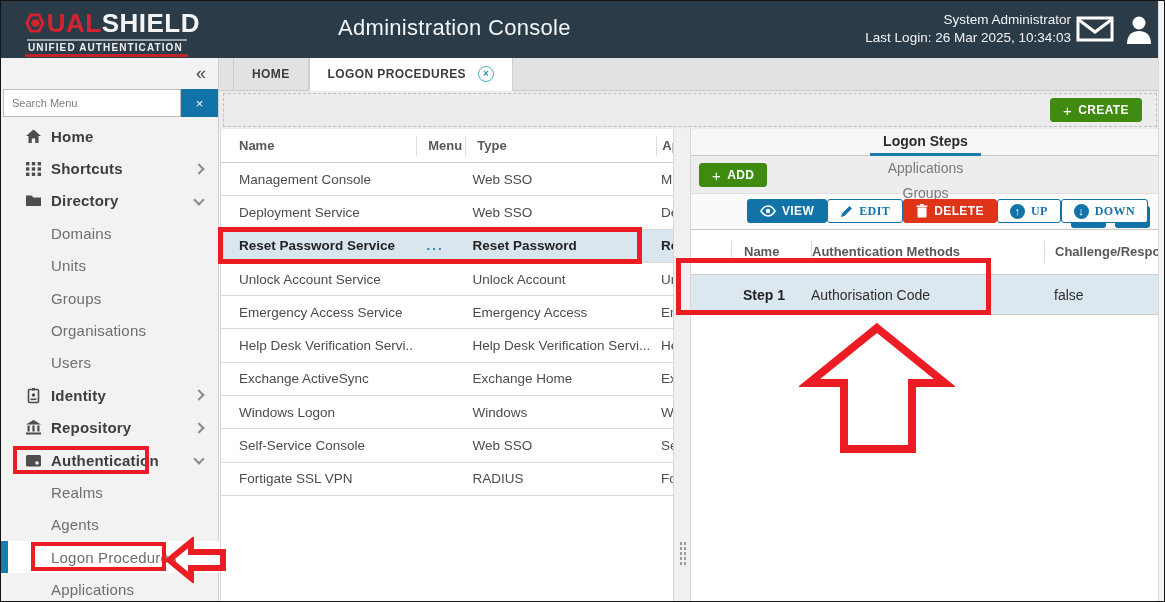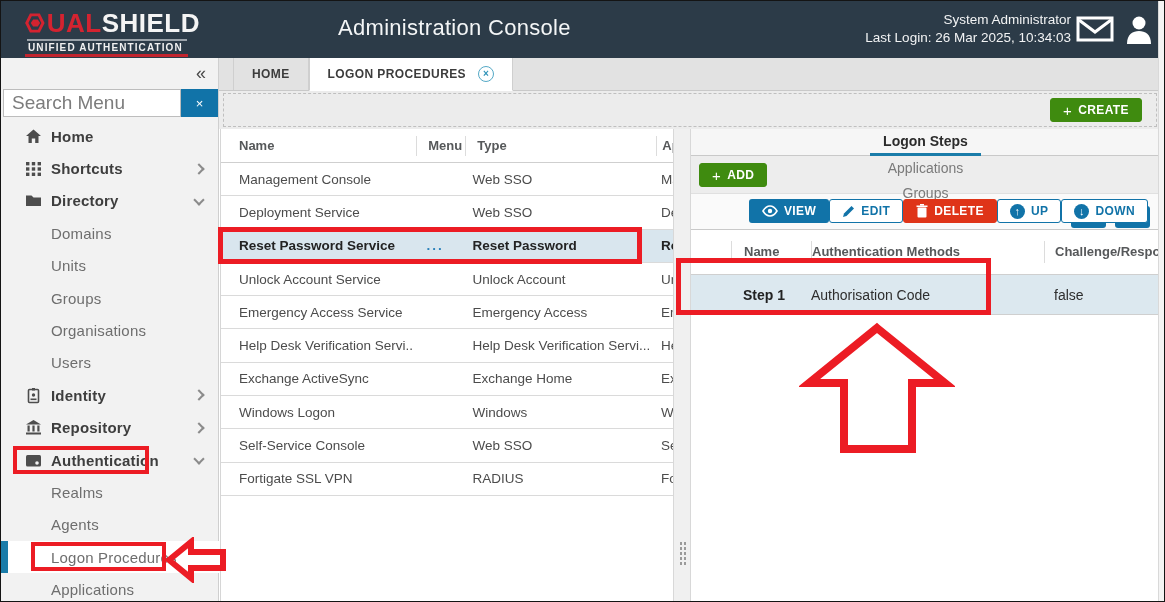--- a/index.html
+++ b/index.html
@@ -22,21 +22,21 @@
   .userbox { position:absolute; right:95px; top:10px; text-align:right; color:#f2f3f4; font-size:13.5px; line-height:18px; }
   .hdr-icons { position:absolute; right:12px; top:13px; display:flex; gap:10px; align-items:center; }
 
   
   .right-strip { position:absolute; right:0; top:0; width:6px; height:602px; background:#f4f4f4; border-left:1px solid #d9d9d9; z-index:30; }
 
   
   .sidebar { position:absolute; left:0; top:57px; width:218px; height:545px; background:#f2f2f2; border-right:1px solid #cfcfcf; }
   .collapse { position:absolute; right:12px; top:5px; font-size:18px; color:#4a4a4a; cursor:pointer; }
   .searchrow { position:absolute; left:2px; top:31px; display:flex; }
-  .searchrow input { width:178px; height:28px; border:1px solid #bdbdbd; padding:0 8px; font-size:19px; color:#555;
+  .searchrow input { width:178px; height:28px; border:1px solid #bdbdbd; padding:0 8px; font-size:11px; color:#555;
                      font-family:"Liberation Sans", sans-serif; background:#fff; }
   .searchrow input::placeholder { color:#7c7c7c; }
   .search-clear { width:37px; height:28px; background:#1173a8; color:#fff; border:none; font-size:13px; cursor:pointer; }
   .menu { position:absolute; left:0; top:62px; width:218px; }
   .mi { position:relative; height:32.4px; display:flex; align-items:center; padding-left:24px; cursor:pointer; }
   .mi .ic { width:17px; height:17px; margin-right:9px; display:inline-flex; }
   .mi .lbl { font-size:15px; color:#3e3e3e; font-weight:bold; letter-spacing:0.2px; }
   .mi.child { padding-left:50px; }
   .mi.child .lbl { color:#6e6e6e; font-weight:normal; }
   .mi.selected { background:#ffffff; box-shadow:inset 7px 0 0 0 #1a7ca9; }
@@ -87,21 +87,21 @@
   .p-tabs { height:27px; display:flex; align-items:center; border-bottom:1px solid #c9c9c9; background:#f6f6f6;flex-direction:column; }
   .p-tab { font-size:14px; color:#7a7a7a; padding:0 13px; height:27px; line-height:25px; cursor:pointer; }
   .p-tab.active { color:#2c2c2c; border-bottom:3px solid #1a7ca9; font-weight:bold; }
   .p-tab-btns { margin-left:auto; display:flex; gap:9px; padding-right:10px; }
   .sq-btn { width:35px; height:22px; background:#1173a8; border:none; border-radius:3px; color:#fff; font-size:13px; cursor:pointer;
             display:inline-flex; align-items:center; justify-content:center; font-family:"Liberation Sans", sans-serif; }
   .p-toolbar { border-bottom:1px solid #c9c9c9; background:#ededed; }
   .p-row1 { padding:7px 0 6px 8px; }
   .p-row2 { background:#fafafa; border-top:1px solid #e0e0e0; padding:5px 12px 6px 0; display:flex; justify-content:flex-end; }
   .btn-blue  { background:#1173a8; color:#fff; }
-  .btn-outline { background:#fff; color:#1173a8; border-color:#1173a8; }
+  .btn-outline { background:#fff; color:#1173a8; border-color:#1173a8;font-family:Liberation Serif, serif; }
   .btn-red   { background:#df3418; color:#fff; border-color:#df3418; }
   .circ { width:15px; height:15px; border-radius:50%; background:#1173a8; color:#fff; font-size:11px; line-height:15px; text-align:center; display:inline-block; font-weight:bold; }
   .p-thead { display:flex; height:45px; align-items:center; border-bottom:1px solid #cfcfcf; }
   .p-thead .hc { font-size:13px; color:#56585a; font-weight:bold; border-left:1px solid #dcdcdc; height:22px; line-height:22px; }
   .p-thead .hc:first-child { border-left:none; }
   .pc0 { width:40px; } .pc1 { width:80px; padding-left:12px; } .pc2 { width:233px; } .pc3 { width:110px; padding-left:10px; }
   .p-row { display:flex; height:40px; align-items:center; background:#dce8ef; border-bottom:1px solid #cfcfcf; font-size:14px; color:#2e2e2e; cursor:pointer; }
   .radio { width:17px; height:17px; border-radius:50%; margin-left:12px;
            background:radial-gradient(circle, #1478a9 0 3.2px, #ffffff 3.4px 5.2px, #1478a9 5.4px 8.5px); }
   .p-row .pc1 { font-weight:bold; color:#222; }

